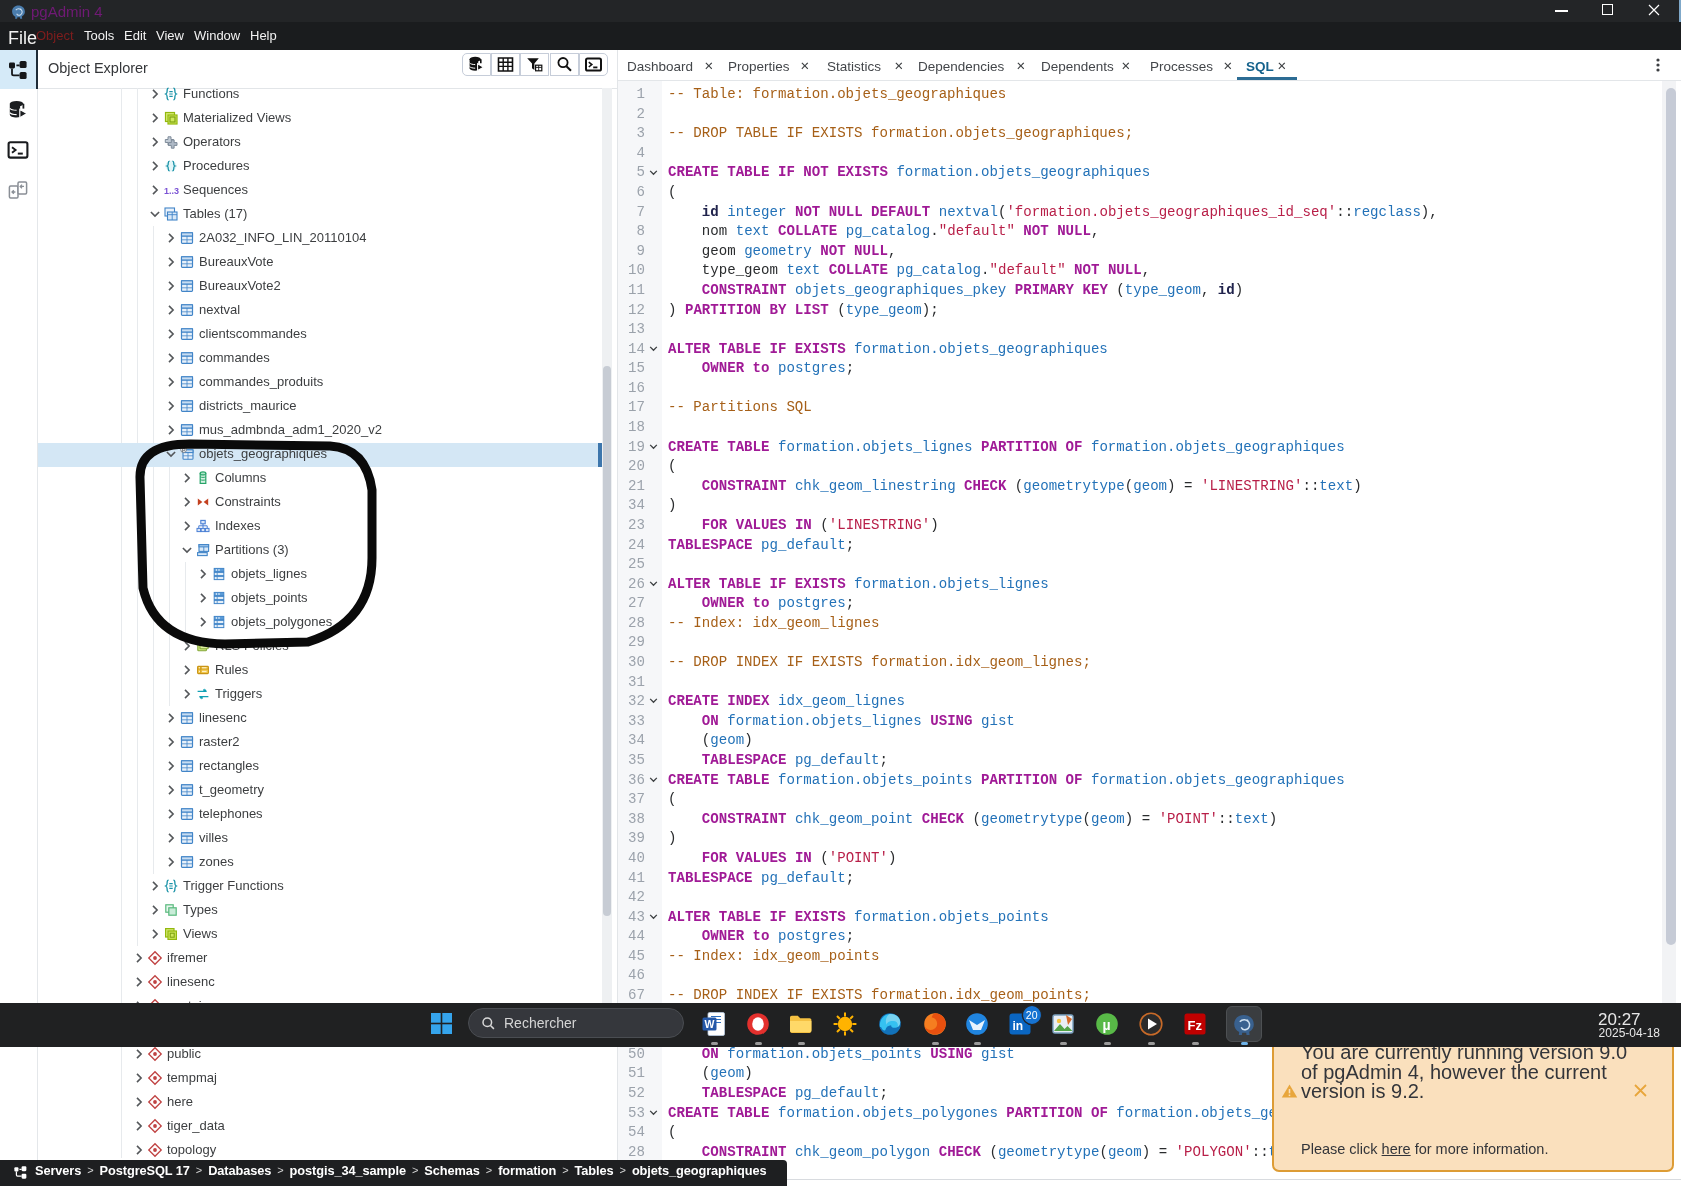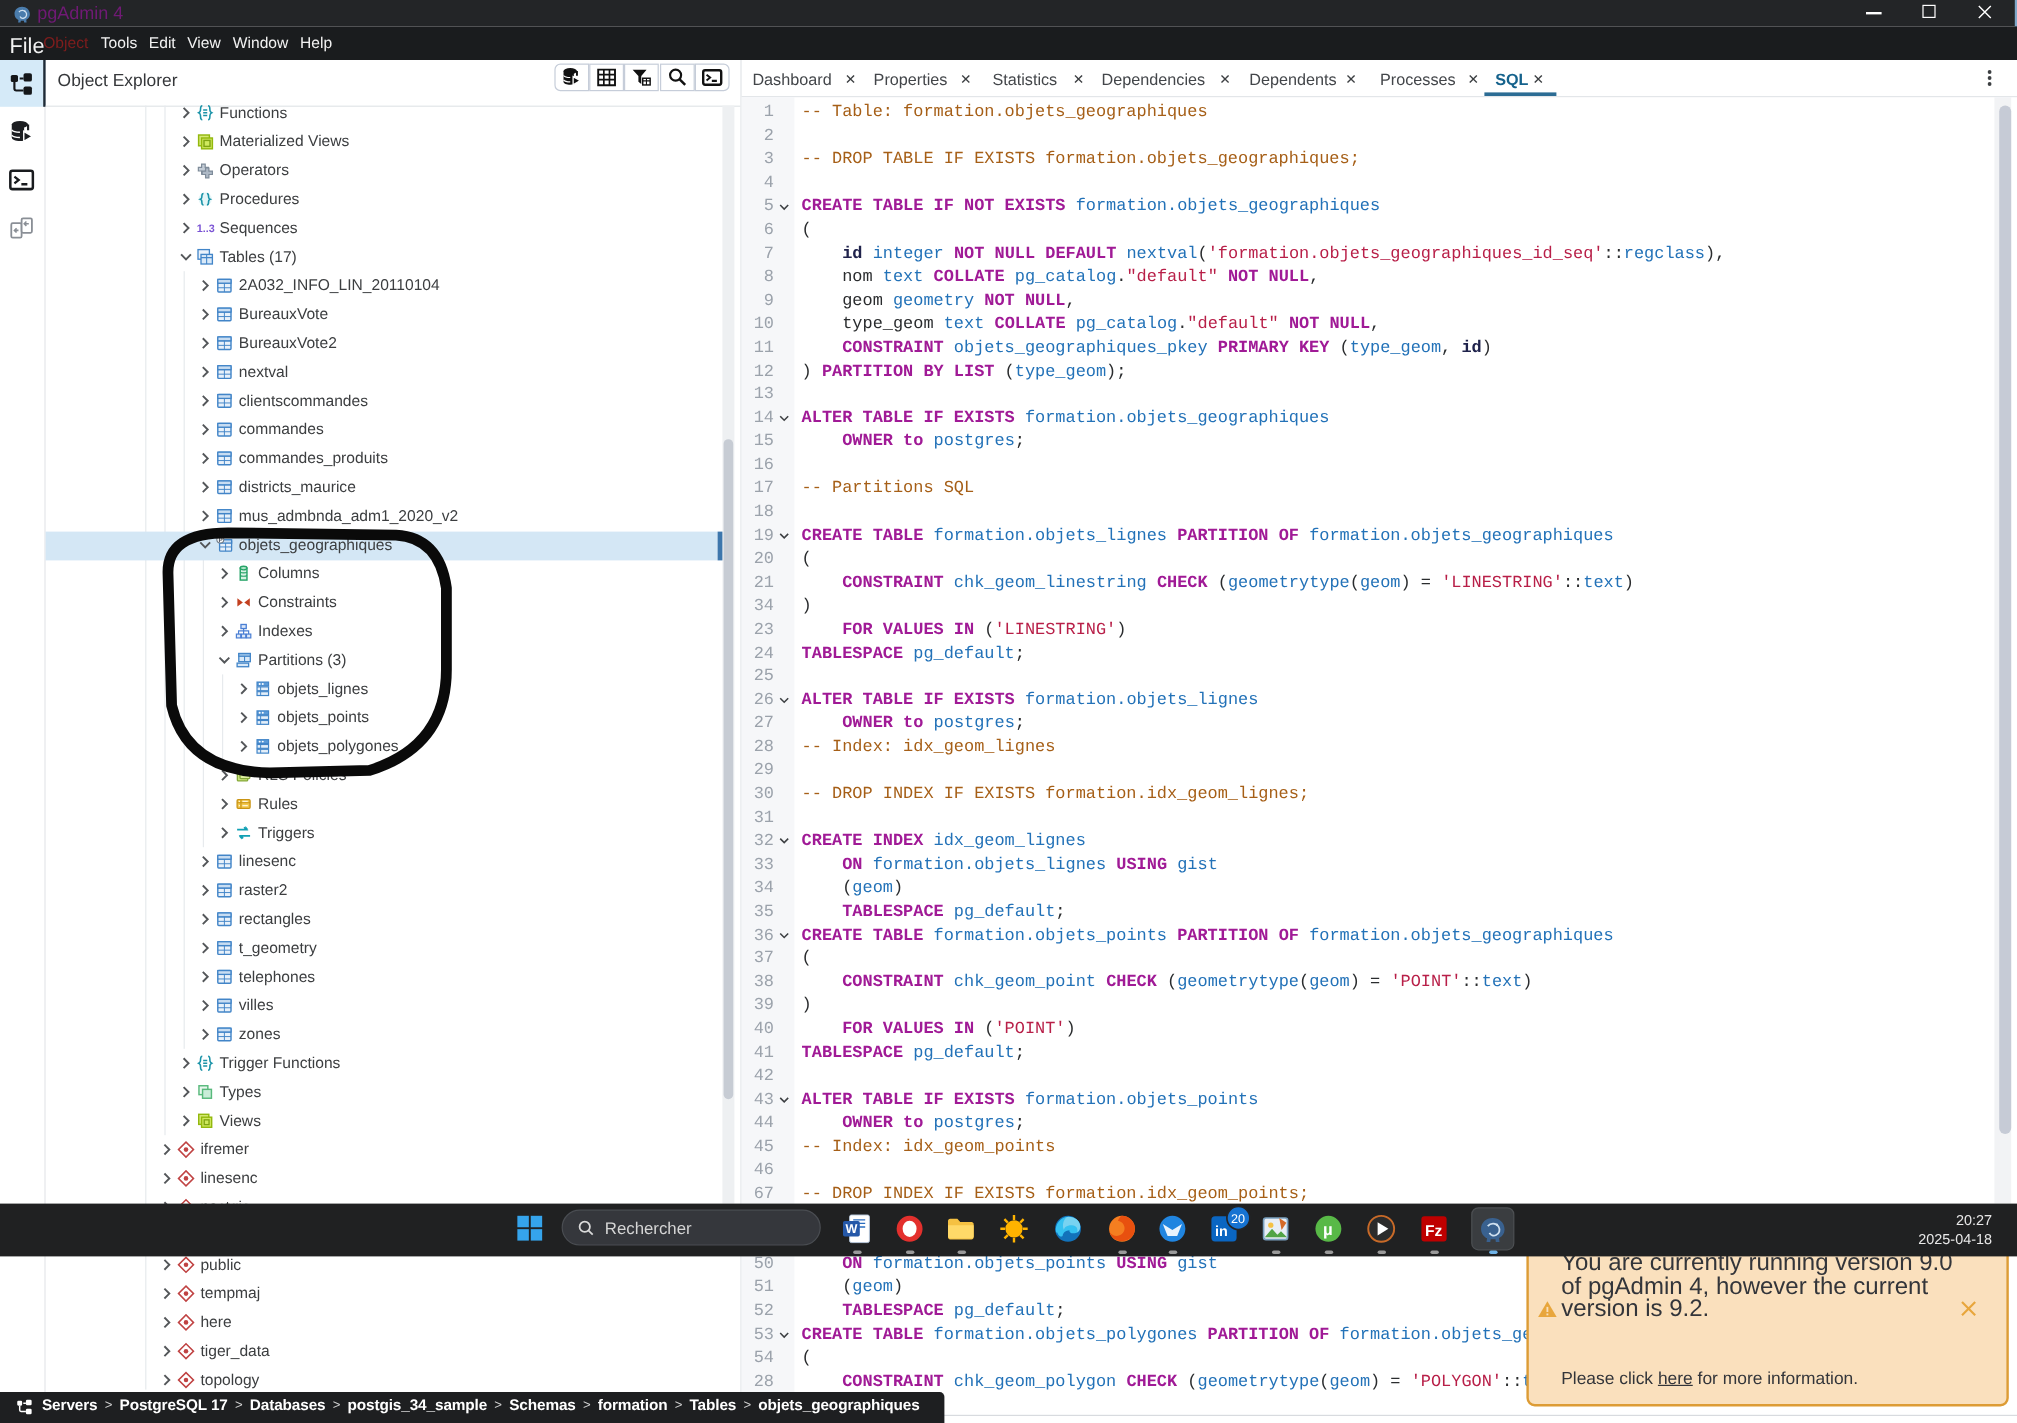--- a/index.html
+++ b/index.html
@@ -790,21 +790,21 @@
     <text x="5.5" y="19" font-size="13" font-weight="bold" fill="#fff" font-family="Liberation Sans">Fz</text>
   </svg>
 <div style="position:absolute;left:1192px;top:1042px;width:7px;height:3px;border-radius:2px;background:#9a9a9a"></div>
 <div style="position:absolute;left:1226px;top:1006px;width:36px;height:36px;border-radius:6px;background:#3a3d40;border:1px solid #4d5053"></div>
 <svg style="position:absolute;left:1231px;top:1011px" width="26" height="26" viewBox="0 0 26 26">
     <path d="M22.8 13.5c0-5.8-4.4-9.6-10-9.6-5.4 0-9.6 3.8-9.6 9 0 4 2.2 6.6 5 8l-.4 3.1h3.1l.3-2.2h4l.3 2.2h3.1l-.4-3.3c2.9-1.5 4.6-4 4.6-7.2z" fill="#39618f"></path>
     <path d="M8.8 10.8c2.4-3 7-2.8 9 .4 1.6 2.6.7 5.8-2 7-2.2 1-4.6.2-5.6-1.8" stroke="#cfe0ef" fill="none" stroke-width="1.5"></path>
     <circle cx="16.4" cy="9.6" r="1" fill="#cfe0ef"></circle>
   </svg>
 <div style="position:absolute;left:1241px;top:1042px;width:7px;height:3px;border-radius:2px;background:#6fb3e8"></div>
-<div style="position:absolute;left:1598px;top:1010px;width:62px;text-align:right;font-size:12px;color:#e8e8e8">20:27</div>
+<div style="position:absolute;left:1598px;top:1010px;width:62px;font-size:17px;color:#e8e8e8">20:27</div>
 <div style="position:absolute;left:1575px;top:1026px;width:85px;text-align:right;font-size:12px;color:#e8e8e8">2025-04-18</div>
 
 <div class="abs" style="left:0;top:1160px;width:787px;height:26px;background:#1e1f21;border-radius:0 4px 0 0"></div>
 <svg class="abs" style="left:13px;top:1165px" width="15" height="15" viewBox="0 0 22 22">
     <rect x="2" y="3.4" width="6" height="6" rx="1.4" fill="#fff"></rect>
     <rect x="12.6" y="2" width="7" height="7" rx="1.6" fill="#fff"></rect>
     <rect x="12.6" y="13" width="7" height="7" rx="1.6" fill="#fff"></rect>
     <path d="M5 9.4v5.4c0 1 .6 1.6 1.6 1.6h6" fill="none" stroke="#fff" stroke-width="1.8"></path>
     <path d="M9.4 6.4h3.2" stroke="#fff" stroke-width="1.8"></path>
   </svg>

